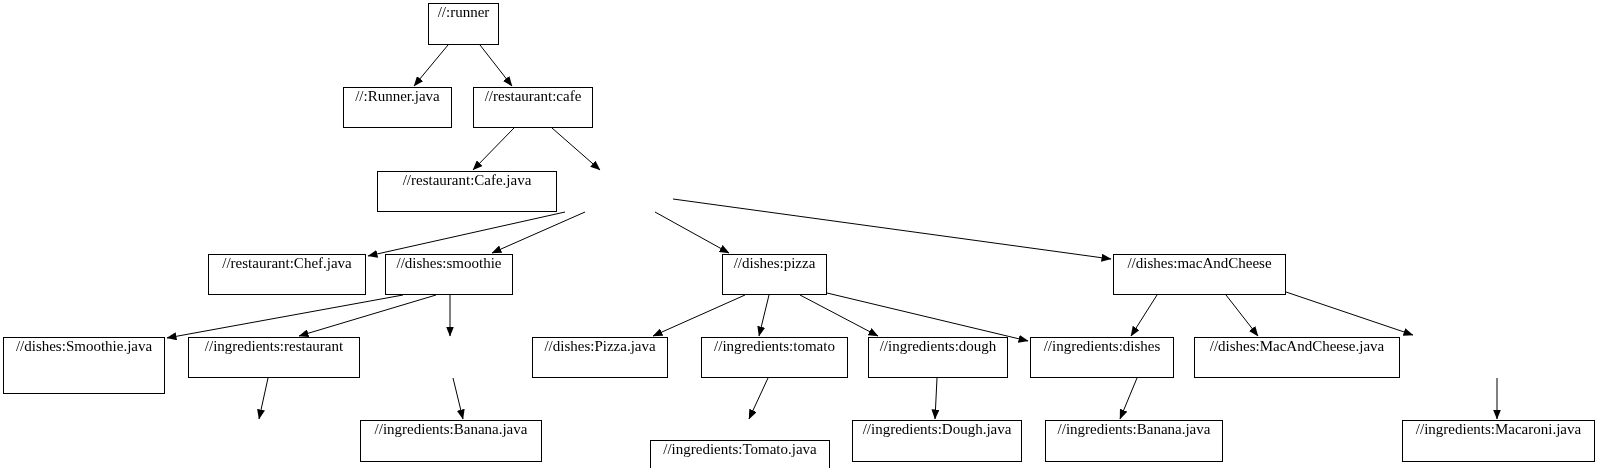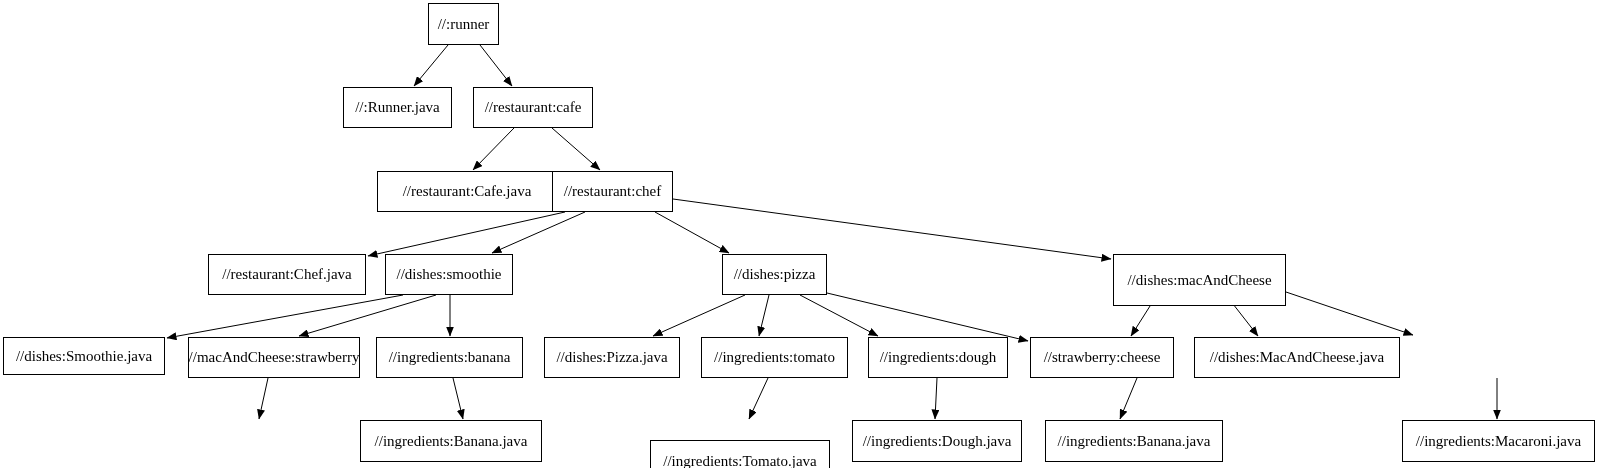--- a/index.html
+++ b/index.html
@@ -17,21 +17,21 @@
     width: 1600px; height: 468px;
   }
   .edges line { stroke: #000000; stroke-width: 1; }
   .node {
     position: absolute;
     box-sizing: border-box;
     border: 1px solid #000000;
     background: #ffffff;
     color: #000000;
     display: flex;
-    align-items: center;
+    align-items: flex-start;
     justify-content: center;
     font-size: 15px;
     white-space: nowrap;
   }
 </style>
 </head>
 <body>
 
 <div class="canvas">
 
@@ -72,55 +72,49 @@
     </div>
   <div class="node" style="left:343px;top:87px;width:109px;height:41px">
       <span>//:Runner.java</span>
     </div>
   <div class="node" style="left:473px;top:87px;width:120px;height:41px">
       <span>//restaurant:cafe</span>
     </div>
   <div class="node" style="left:377px;top:171px;width:180px;height:41px">
       <span>//restaurant:Cafe.java</span>
     </div>
-  <div class="node" style="left:552px;top:171px;width:121px;height:41px">
-      <span>//restaurant:chef</span>
-    </div>
   <div class="node" style="left:208px;top:254px;width:158px;height:41px">
       <span>//restaurant:Chef.java</span>
     </div>
   <div class="node" style="left:385px;top:254px;width:128px;height:41px">
       <span>//dishes:smoothie</span>
     </div>
   <div class="node" style="left:722px;top:254px;width:105px;height:41px">
       <span>//dishes:pizza</span>
     </div>
-  <div class="node" style="left:1113px;top:254px;width:173px;height:52px">
+  <div class="node" style="left:1113px;top:254px;width:173px;height:41px">
       <span>//dishes:macAndCheese</span>
     </div>
-  <div class="node" style="left:3px;top:337px;width:162px;height:38px">
+  <div class="node" style="left:3px;top:337px;width:162px;height:57px">
       <span>//dishes:Smoothie.java</span>
     </div>
   <div class="node" style="left:188px;top:337px;width:172px;height:41px">
-      <span>//macAndCheese:strawberry</span>
+      <span>//ingredients:restaurant</span>
     </div>
-  <div class="node" style="left:376px;top:337px;width:147px;height:41px">
-      <span>//ingredients:banana</span>
-    </div>
-  <div class="node" style="left:544px;top:337px;width:136px;height:41px">
+  <div class="node" style="left:532px;top:337px;width:136px;height:41px">
       <span>//dishes:Pizza.java</span>
     </div>
   <div class="node" style="left:701px;top:337px;width:147px;height:41px">
       <span>//ingredients:tomato</span>
     </div>
   <div class="node" style="left:868px;top:337px;width:140px;height:41px">
       <span>//ingredients:dough</span>
     </div>
   <div class="node" style="left:1030px;top:337px;width:144px;height:41px">
-      <span>//strawberry:cheese</span>
+      <span>//ingredients:dishes</span>
     </div>
   <div class="node" style="left:1194px;top:337px;width:206px;height:41px">
       <span>//dishes:MacAndCheese.java</span>
     </div>
   <div class="node" style="left:360px;top:420px;width:182px;height:42px">
       <span>//ingredients:Banana.java</span>
     </div>
   <div class="node" style="left:650px;top:440px;width:180px;height:42px">
       <span>//ingredients:Tomato.java</span>
     </div>

